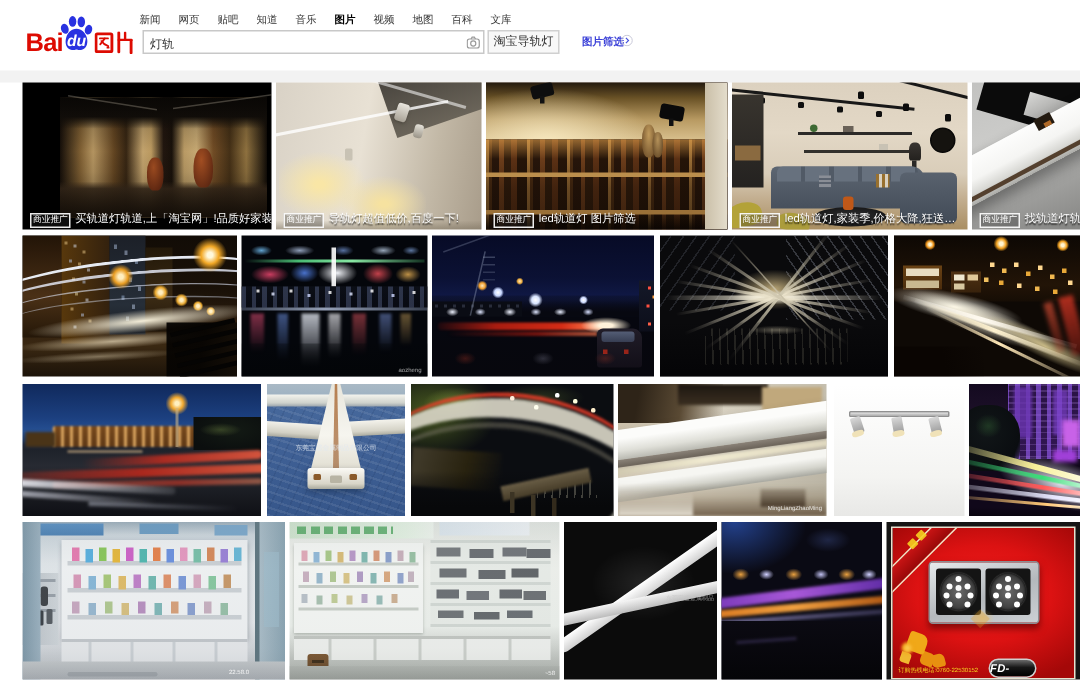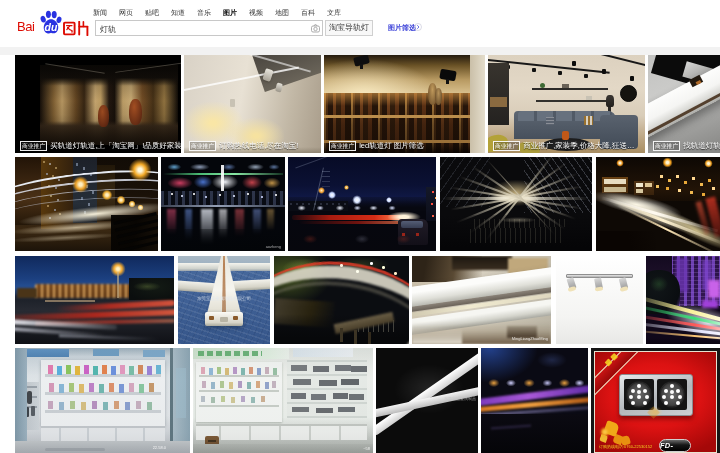--- a/index.html
+++ b/index.html
@@ -11,21 +11,21 @@
 .badge{display:inline-block;border:1px solid rgba(255,255,255,.92);color:#fff;
 font-size:5.8px;line-height:6.5px;padding:0.5px 1px;margin:0 3px 0 5px;vertical-align:0.5px;
 background:rgba(40,40,40,.3);}
 .capt{text-shadow:0 1px 1px rgba(0,0,0,.8);}
 </style></head>
 <body>
 
 <div class="abs" style="left:0;top:0;width:720px;height:47px;background:#fff;"></div>
 <div class="abs" style="left:0;top:47px;width:720px;height:8px;background:#f2f2f2;"></div>
 
-<div class="abs" style="left:17px;top:19px;color:#dd0b02;font-size:13px;font-weight:normal;letter-spacing:-0.5px;">Bai</div>
+<div class="abs" style="left:17px;top:19px;color:#dd0b02;font-size:17px;font-weight:bold;letter-spacing:-0.5px;">Bai</div>
 <svg class="abs" style="left:40px;top:10px;" width="22" height="24" viewBox="0 0 22 24">
 <ellipse cx="3.2" cy="9.2" rx="2.5" ry="3.4" fill="#2932e1" transform="rotate(-18 3.2 9.2)"></ellipse>
 <ellipse cx="8.4" cy="4.3" rx="2.5" ry="3.6" fill="#2932e1"></ellipse>
 <ellipse cx="14.2" cy="4.6" rx="2.5" ry="3.6" fill="#2932e1"></ellipse>
 <ellipse cx="19" cy="9.8" rx="2.4" ry="3.3" fill="#2932e1" transform="rotate(16 19 9.8)"></ellipse>
 <path d="M11 9.2 C14.4 9.2 16.8 11.8 17.8 14.8 C18.9 18.2 18 22.2 14.6 23.2 C12.4 23.8 10.4 22.6 11 22.6 C11.6 22.6 9.6 23.9 7.2 23.2 C3.9 22.2 3.1 18.2 4.2 14.8 C5.2 11.8 7.6 9.2 11 9.2 Z" fill="#2932e1"></path>
 <text x="4.6" y="20.5" font-size="10.5" font-weight="bold" font-style="italic" fill="#fff" font-family="Liberation Sans">du</text>
 </svg>
 <svg class="abs" style="left:63px;top:21px;" width="26" height="15" viewBox="0 0 26 15">
 <g stroke="#dd0b02" fill="none" stroke-linecap="round">
@@ -76,21 +76,21 @@
   linear-gradient(100deg,#d9d2c6 0%,#e8e1d4 42%,#c2b8a6 75%,#a89c8a 100%);">
   <div class="abs" style="right:-34px;top:-22px;width:100px;height:44px;background:linear-gradient(to bottom,#45413b,#6a6459);transform:rotate(-19deg);"></div>
   <div class="abs" style="left:-14px;top:24px;width:130px;height:2px;background:rgba(255,255,255,.8);transform:rotate(-11deg);"></div>
   <div class="abs" style="left:58px;top:6px;width:70px;height:1.5px;background:rgba(255,255,255,.55);transform:rotate(16deg);"></div>
   <div class="abs" style="left:80px;top:14px;width:8px;height:12px;background:linear-gradient(#e8e5dd,#a8a296);border-radius:2px;transform:rotate(18deg);box-shadow:0 1px 2px rgba(60,55,45,.5);"></div>
   <div class="abs" style="left:92px;top:28px;width:6px;height:9px;background:linear-gradient(#e4e1d8,#9a9488);border-radius:2px;transform:rotate(14deg);"></div>
   <div class="abs" style="left:46px;top:44px;width:5px;height:8px;background:#c8c2b4;border-radius:1px;"></div>
   <div class="abs" style="left:2px;top:46px;width:60px;height:44px;background:radial-gradient(ellipse 52% 50% at 45% 50%,#f9e6a6 10%,rgba(242,220,162,0) 100%);"></div>
   <div class="abs" style="left:44px;top:62px;width:56px;height:38px;background:radial-gradient(ellipse 52% 50% at 50% 50%,#f6e2a0 10%,rgba(242,220,162,0) 100%);"></div>
   <div class="abs" style="left:0;bottom:0;right:0;height:6px;background:linear-gradient(to top,rgba(120,110,92,.55),rgba(120,110,92,0));"></div>
-  <div class="cap"><span class="badge">商业推广</span><span class="capt">订购热线电话,尽在淘宝!</span></div>
+  <div class="cap"><span class="badge">商业推广</span><span class="capt">导轨灯超值低价,百度一下!</span></div>
 </div>
 
 <div class="tile" id="r1c" style="left:324px;top:55px;width:161px;height:98px;background:#2a1608;">
   <div class="abs" style="left:0;top:0;right:0;height:40px;background:
     radial-gradient(ellipse 45% 90% at 25% 100%,rgba(250,236,196,.9) 0%,rgba(240,224,184,0) 100%),
     linear-gradient(to bottom,#241a0e 0%,#6a5226 26%,#b89a62 62%,#dcc492 100%);"></div>
   <div class="abs" style="left:0;top:38px;right:0;bottom:0;background:
     repeating-linear-gradient(to right,rgba(168,122,60,.8) 0 2px,rgba(0,0,0,0) 2px 27px),
     repeating-linear-gradient(to right,#4a2c12 0 4px,#26150a 4px 9px,#6a3c1a 9px 12px,#301c0c 12px 17px,#5a3014 17px 21px,#241408 21px 27px),
     #301e0c;"></div>
@@ -128,21 +128,21 @@
   <div class="abs" style="left:26px;top:56px;width:102px;height:28px;background:linear-gradient(#5d6672,#47505c);border-radius:4px 8px 0 0;"></div>
   <div class="abs" style="left:30px;top:56px;width:94px;height:10px;background:
     repeating-linear-gradient(to right,#67717e 0 16px,#515a66 16px 19px);border-radius:4px 4px 0 0;"></div>
   <div class="abs" style="left:58px;top:62px;width:8px;height:8px;background:repeating-linear-gradient(#8a8e96 0 1.5px,#5a626e 1.5px 3px);"></div>
   <div class="abs" style="left:96px;top:61px;width:9px;height:9px;background:repeating-linear-gradient(90deg,#98702e 0 2px,#d8d0c0 2px 4px);"></div>
   <div class="abs" style="left:112px;top:60px;width:38px;height:34px;background:linear-gradient(#59626e,#424b57);border-radius:4px;"></div>
   <div class="abs" style="left:55px;top:83px;width:48px;height:13px;background:radial-gradient(#2e2e30,#101010);border-radius:50%;"></div>
   <div class="abs" style="left:74px;top:76px;width:7px;height:9px;background:#c05818;border-radius:2px;"></div>
   <div class="abs" style="left:-4px;top:80px;width:24px;height:16px;background:#b3a238;border-radius:50% 50% 30% 30%;transform:rotate(-12deg);"></div>
   <div class="abs" style="left:30px;top:87px;width:22px;height:12px;background:#ab9c3c;border-radius:50% 50% 30% 30%;transform:rotate(10deg);"></div>
-  <div class="cap"><span class="badge">商业推广</span><span class="capt">商业推广,家装季,价格大降,狂送…</span></div>
+  <div class="cap"><span class="badge">商业推广</span><span class="capt">led轨道灯,家装季,价格大降,狂送…</span></div>
 </div>
 
 <div class="tile" id="r1e" style="left:648px;top:55px;width:72px;height:98px;background:
   linear-gradient(160deg,#c2c2c0 0%,#cbcbc9 35%,#a5a5a3 65%,#858583 100%);">
   <div class="abs" style="right:-16px;top:-18px;width:80px;height:48px;background:#0b0b0b;transform:rotate(16deg);"></div>
   <div class="abs" style="left:36px;top:10px;width:30px;height:16px;background:linear-gradient(135deg,#d8d8d6,#8a8a88);transform:rotate(16deg);"></div>
   <div class="abs" style="left:-34px;top:26px;width:160px;height:30px;background:linear-gradient(to bottom,#fdfdfc 0%,#f5f5f3 50%,#d8d8d4 78%,#ababa7 100%);transform:rotate(-28deg);box-shadow:0 5px 9px rgba(30,30,30,.45);"></div>
   <div class="abs" style="left:-34px;top:52px;width:160px;height:3px;background:#54402e;transform:rotate(-28deg);"></div>
   <div class="abs" style="left:42px;top:22px;width:12px;height:8px;background:#231a10;transform:rotate(-28deg);"></div>
   <div class="abs" style="left:48px;top:26px;width:5px;height:3px;background:#b06a28;transform:rotate(-28deg);"></div>

